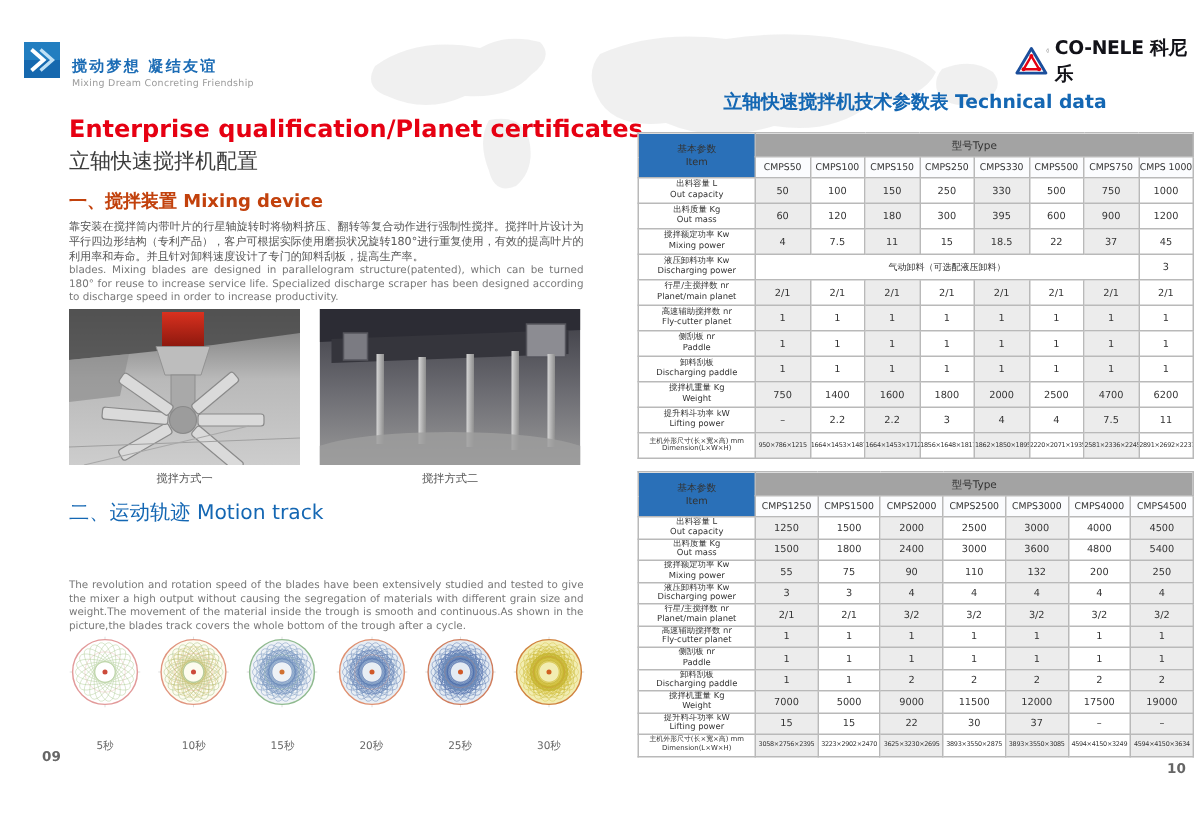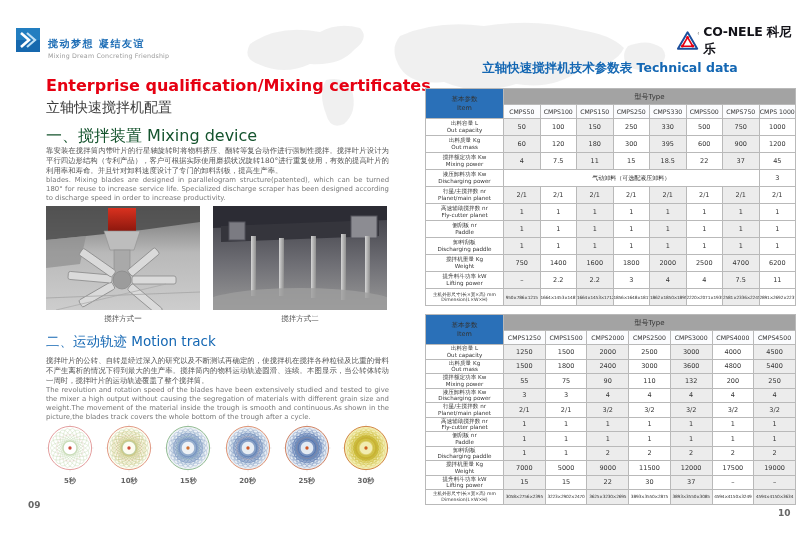--- a/index.html
+++ b/index.html
@@ -10,37 +10,37 @@
   .hdr-left{left:16px;top:20px;display:flex;align-items:center;gap:6px;z-index:2;}
   .slogan-cn{font-size:10px;font-weight:bold;color:#1b6cb5;letter-spacing:1.5px;margin-top:17px;}
   .slogan-en{font-size:6.3px;color:#9a9a9a;margin-top:1px;letter-spacing:.2px;}
   .hdr-right{left:676px;top:24px;display:flex;align-items:center;gap:4px;z-index:2;}
   .brand{font-size:12.5px;font-weight:bold;color:#121218;letter-spacing:-.2px;}
   
   #worldmap{left:230px;top:6px;z-index:0;opacity:.75;}
   
   .title-red{left:46px;top:76px;font-size:16px;font-weight:bold;color:#e60012;z-index:1;}
   .title-cn{left:46px;top:99px;font-size:14px;color:#3c3c3c;z-index:1;}
-  .h-blue1{left:46px;top:126px;font-size:16px;font-weight:normal;color:#14532d;z-index:1;}
+  .h-blue1{left:46px;top:126px;font-size:12px;font-weight:bold;color:#c2410c;z-index:1;}
   .h-blue2{left:46px;top:333px;font-size:13.5px;font-weight:normal;color:#1467b3;z-index:1;}
   .para{width:343px;text-align:justify;color:#555;z-index:1;}
   .p-cn1{left:46px;top:146px;font-size:7.4px;line-height:1.34;}
   .p-en1{left:46px;top:176px;font-size:6.9px;line-height:1.3;color:#777;}
   .p-cn2{left:46px;top:356px;font-size:7.4px;line-height:1.34;}
   .p-en2{left:46px;top:386px;font-size:6.9px;line-height:1.3;color:#777;}
   .photo{z-index:1;overflow:hidden;}
   #photo1{left:46px;top:206px;width:154px;height:104px;}
   #photo2{left:213px;top:206px;width:174px;height:104px;}
   .caption{top:314px;font-size:7.5px;color:#555;text-align:center;z-index:1;}
   #cap1{left:46px;width:154px;}
   #cap2{left:213px;width:174px;}
   #diagrams{left:44px;top:424px;width:348px;display:flex;justify-content:space-between;z-index:1;}
   .diag-slot{width:52px;text-align:center;}
   .diag-svg{width:48px;height:48px;display:block;margin:0 auto;}
-  .diag-label{font-size:7px;color:#666;margin-top:4px;font-weight:bold;}
+  .diag-label{font-size:7px;color:#666;margin-top:20px;}
   .pagenum{font-size:9px;font-weight:bold;color:#666;z-index:1;}
   #pn09{left:28px;top:500px;}
   #pn10{left:766px;top:508px;margin-left:12px;}
   
   .rp-title{left:425px;top:60px;width:370px;text-align:center;font-size:12.5px;
             font-weight:bold;color:#1467b3;z-index:1;}
   .ptable{position:absolute;border-collapse:collapse;table-layout:fixed;width:370px;
           background:#fff;z-index:1;}
   .ptable td{border:1px solid #b9b9b9;text-align:center;vertical-align:middle;padding:0;
              color:#333;overflow:hidden;}
@@ -91,21 +91,21 @@
       <path d="M12 2 L22 19 L2 19 Z" fill="none" stroke="#1b4e9b" stroke-width="2" stroke-linejoin="round"></path>
       <path d="M12 7.2 L17.4 16.4 L6.6 16.4 Z" fill="none" stroke="#e60012" stroke-width="1.7" stroke-linejoin="round"></path>
       <circle cx="12" cy="7.2" r="1.4" fill="#e60012"></circle>
       <circle cx="17.4" cy="16.4" r="1.4" fill="#e60012"></circle>
       <circle cx="6.6" cy="16.4" r="1.4" fill="#e60012"></circle>
       <text x="22" y="5" font-size="4.5" fill="#555">®</text>
     </svg>
     <div class="brand">CO-NELE 科尼乐</div>
   </div>
 
-  <div class="abs title-red">Enterprise qualification/Mixing certificates</div>
+  <div class="abs title-red">Enterprise qualification/Planet certificates</div>
   <div class="abs title-cn">立轴快速搅拌机配置</div>
 
   <div class="abs h-blue1">一、搅拌装置 Mixing device</div>
   <div class="abs para p-cn1">靠安装在搅拌筒内带叶片的行星轴旋转时将物料挤压、翻转等复合动作进行强制性搅拌。搅拌叶片设计为平行四边形结构（专利产品），客户可根据实际使用磨损状况旋转180°进行重复使用，有效的提高叶片的利用率和寿命。并且针对卸料速度设计了专门的卸料刮板，提高生产率。</div>
   <div class="abs para p-en1">blades. Mixing blades are designed in parallelogram structure(patented), which can be turned 180° for reuse to increase service life. Specialized discharge scraper has been designed according to discharge speed in order to increase productivity.</div>
 
   <div class="abs photo" id="photo1">
     <svg width="100%" height="100%" viewBox="0 0 154 104" preserveAspectRatio="none">
       <defs>
         <linearGradient id="p1bg" x1="0" y1="0" x2="0" y2="1">
@@ -162,21 +162,20 @@
       <rect x="128" y="28" width="5" height="66" fill="url(#p2rod)"></rect>
       <rect x="152" y="30" width="5" height="62" fill="url(#p2rod)"></rect>
       <ellipse cx="87" cy="98" rx="96" ry="16" fill="#9e9e9e" opacity=".8"></ellipse>
     </svg>
   </div>
 
   <div class="abs caption" id="cap1">搅拌方式一</div>
   <div class="abs caption" id="cap2">搅拌方式二</div>
 
   <div class="abs h-blue2">二、运动轨迹 Motion track</div>
-  <div class="abs para p-cn2">搅拌叶片的公转、自转是经过深入的研究以及不断测试再确定的，使搅拌机在搅拌各种粒径及比重的骨料不产生离析的情况下得到最大的生产率。搅拌筒内的物料运动轨迹圆滑、连续。本图显示，当公转体转动一周时，搅拌叶片的运动轨迹覆盖了整个搅拌筒。</div>
   <div class="abs para p-en2">The revolution and rotation speed of the blades have been extensively studied and tested to give the mixer a high output without causing the segregation of materials with different grain size and weight.The movement of the material inside the trough is smooth and continuous.As shown in the picture,the blades track covers the whole bottom of the trough after a cycle.</div>
 
   <div class="abs" id="diagrams">
       <div class="diag-slot">
         <svg viewBox="0 0 100 100" class="diag-svg">
           <line x1="1" y1="50" x2="99" y2="50" stroke="#c9c9c9" stroke-width="0.8"></line>
           <line x1="50" y1="1" x2="50" y2="99" stroke="#c9c9c9" stroke-width="0.8"></line>
           <circle cx="50" cy="50" r="45" fill="#ffffff" stroke="#e29a9a" stroke-width="2"></circle>
           <ellipse cx="50" cy="50" rx="41" ry="14" fill="none" stroke="#a9c88f" stroke-width="0.8" opacity="0.7" transform="rotate(0 50 50)"></ellipse>
           <ellipse cx="50" cy="50" rx="41" ry="14" fill="none" stroke="#a9c88f" stroke-width="0.8" opacity="0.7" transform="rotate(32.72727272727273 50 50)"></ellipse>

